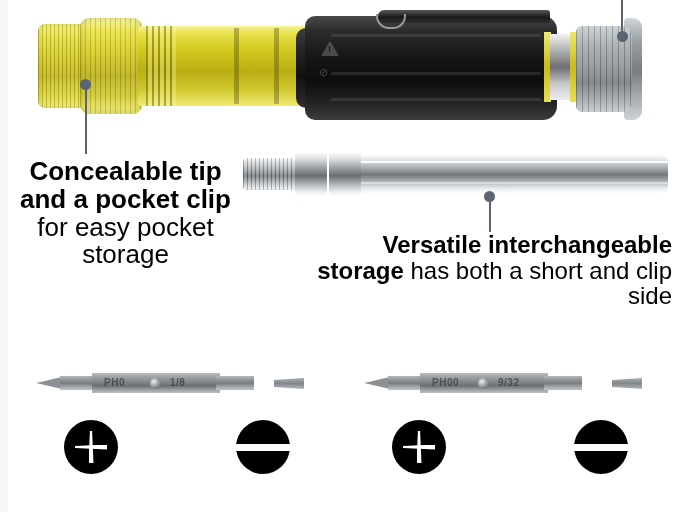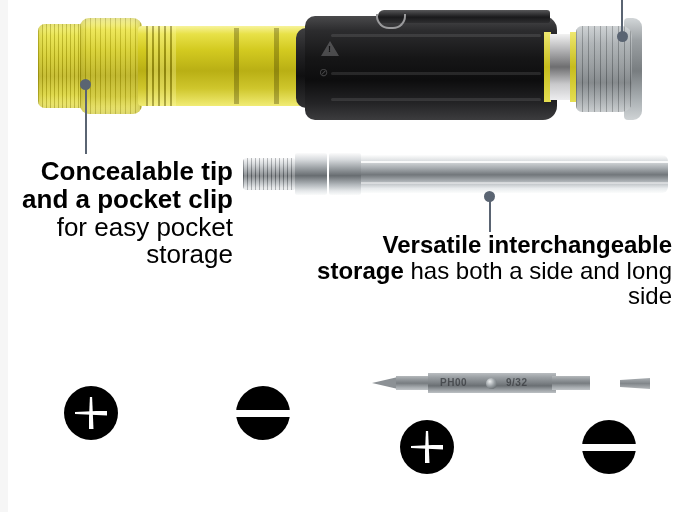--- a/index.html
+++ b/index.html
@@ -290,36 +290,36 @@
   .callout .bold {
     font-weight: bold;
   }
   .callout .reg {
     font-weight: normal;
   }
   #callout-tip {
     left: 18px; top: 158px;
     width: 215px;
     font-size: 26px;
-    text-align: right;
+    text-align: center;
   }
   #callout-barrel {
     left: 296px; top: 232px;
     width: 376px;
     font-size: 24px;
     text-align: right;
   }
 
   
   .bit-group {
     position: absolute;
     top: 366px;
   }
   #bit-group-0 { left: 30px; width: 280px; }
-  #bit-group-1 { left: 366px; width: 290px; }
+  #bit-group-1 { left: 358px; width: 290px; }
 
   .bit-img {
     position: relative;
     width: 100%;
     height: 34px;
   }
   .bit-body {
     position: absolute;
     left: 62px; top: 7px;
     width: 128px; height: 20px;
@@ -465,24 +465,34 @@
   </div>
 
   <div class="leader-dot" style="left:484px; top:191px;"></div>
   <div class="leader" style="left:489px; top:200px; height:32px;"></div>
 
   <div class="callout" id="callout-tip">
     <span class="bold">Concealable tip and a pocket clip</span><span class="reg"> for easy pocket storage</span>
   </div>
 
   <div class="callout" id="callout-barrel">
-    <span class="bold">Versatile interchangeable storage</span><span class="reg"> has both a side and long side</span>
+    <span class="bold">Versatile interchangeable storage</span><span class="reg"> has both a short and clip side</span>
   </div>
 
   <div class="bit-group" id="bit-group-0">
+    <div class="bit-img">
+      <div class="bit-tip-ph"></div>
+      <div class="bit-shank-l"></div>
+      <div class="bit-body"></div>
+      <div class="bit-shank-r"></div>
+      <div class="bit-tip-sl"></div>
+      <div class="bit-detent"></div>
+      <div class="bit-mark bit-mark-left">PH0</div>
+      <div class="bit-mark bit-mark-right">1/8</div>
+    </div>
     <div class="icon-row">
       <div class="icon-circle left">
         <span class="ph-v"></span>
         <span class="ph-h"></span>
       </div>
       <div class="icon-circle right">
         <span class="sl-band"></span>
       </div>
 
     </div>

